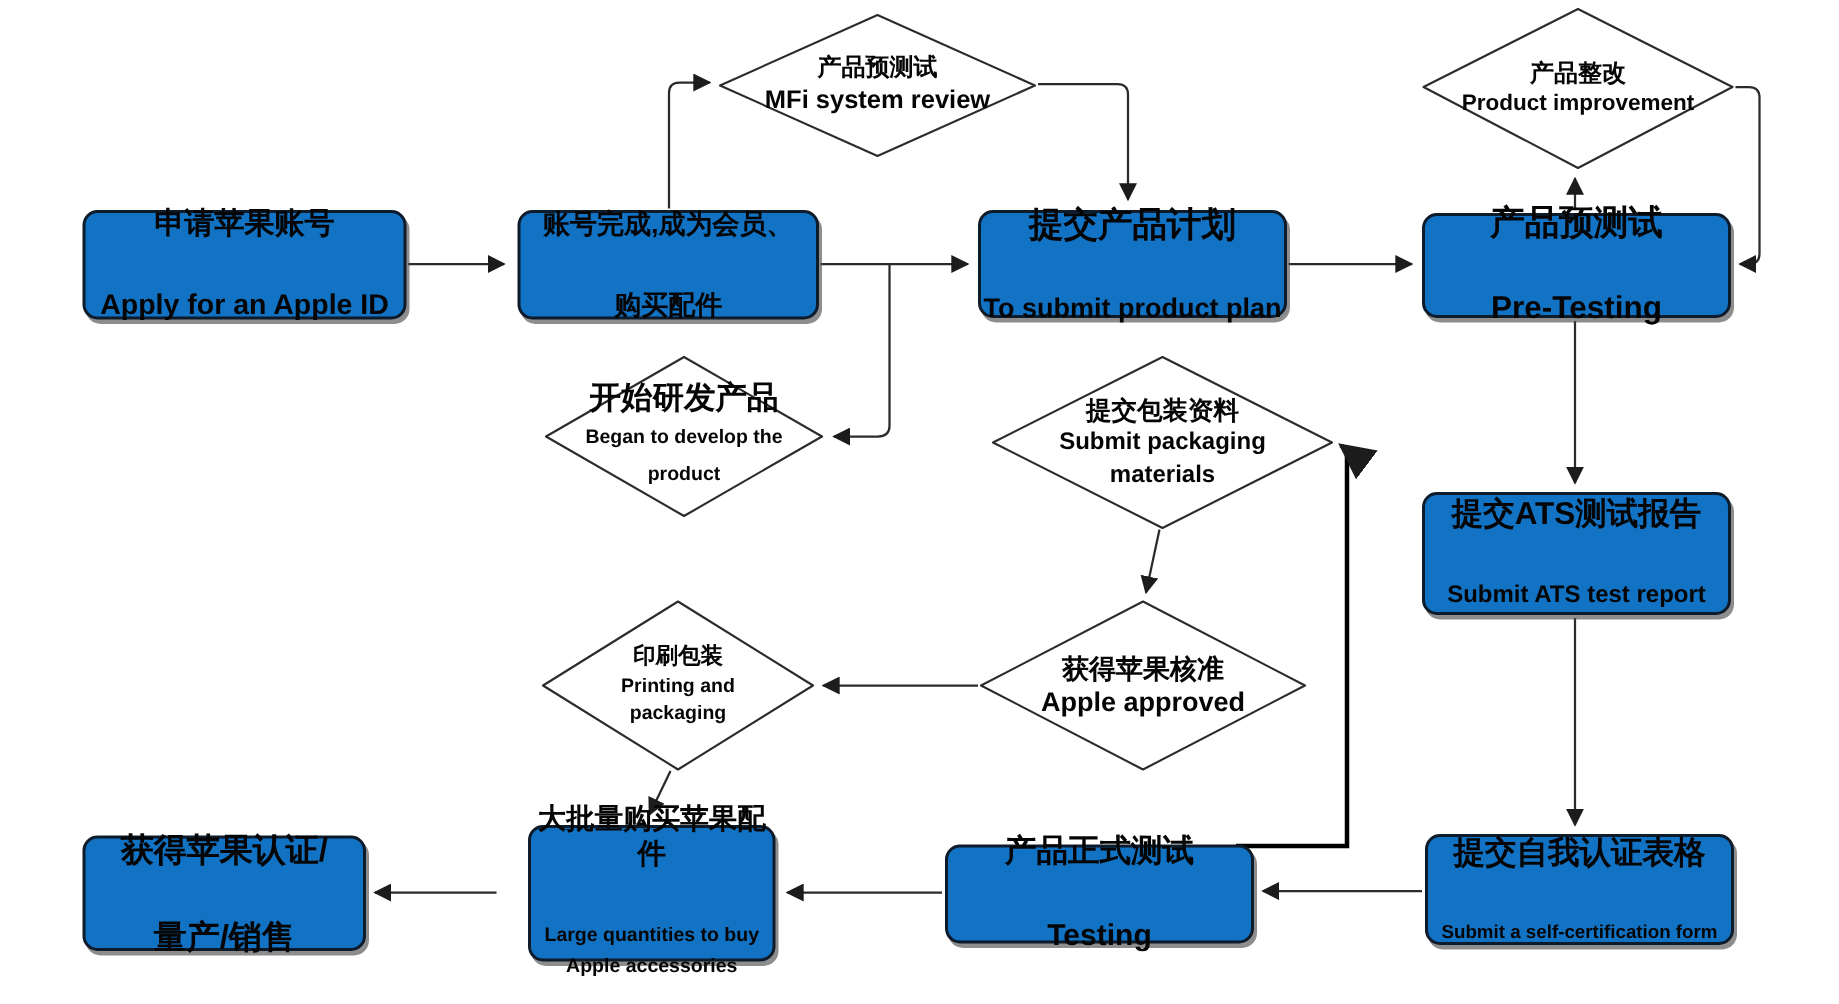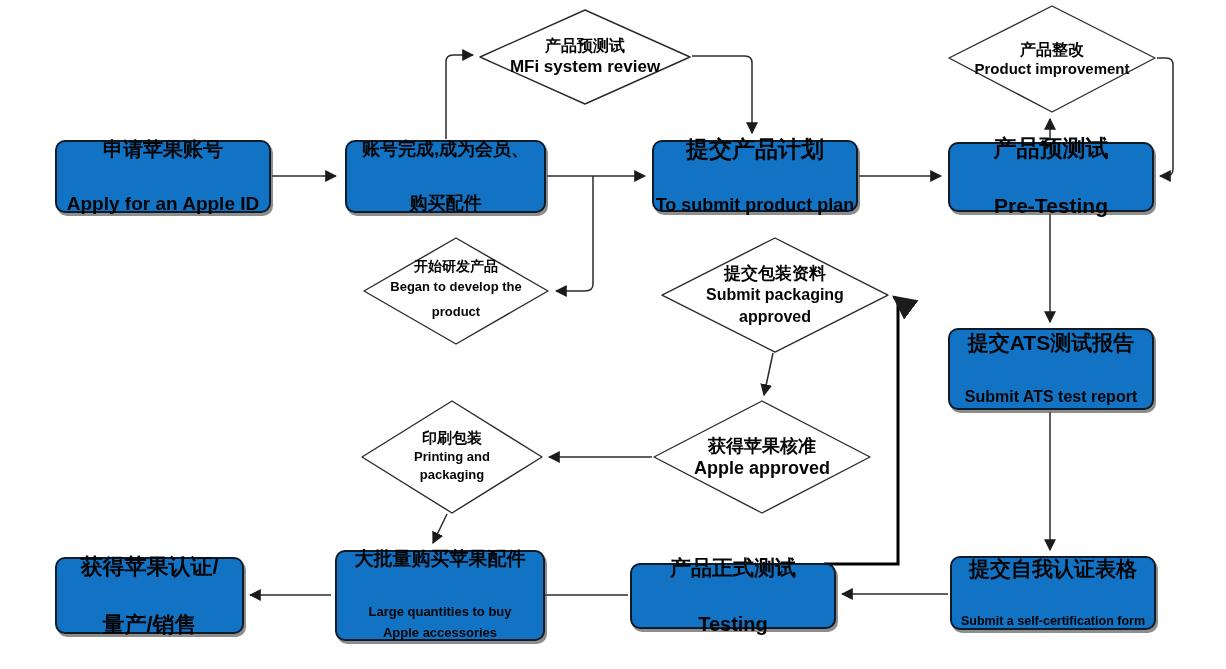--- a/index.html
+++ b/index.html
@@ -92,48 +92,48 @@
   <div class="box" style="left:950px;top:556px;width:206px;height:74px;">
     <span class="l1" style="font-size:21px;">提交自我认证表格</span>
     <span class="l2" style="font-size:12.5px;">Submit a self-certification form</span>
   </div>
 
   <div class="box" style="left:630px;top:563px;width:206px;height:66px;">
     <span class="l1" style="font-size:21px;">产品正式测试</span>
     <span class="l2" style="font-size:20px;">Testing</span>
   </div>
 
-  <div class="box" style="left:335px;top:550px;width:210px;height:91px;align-items:center;">
+  <div class="box" style="left:352px;top:550px;width:165px;height:91px;align-items:center;">
     <span class="l1" style="font-size:19px;">大批量购买苹果配件</span>
     <span class="l2" style="font-size:13px;max-width:160px;line-height:1.6;">Large quantities to buy Apple accessories</span>
   </div>
 
   <div class="box" style="left:55px;top:557px;width:189px;height:77px;">
     <span class="l1" style="font-size:22px;">获得苹果认证/</span>
     <span class="l2" style="font-size:22px;">量产/销售</span>
   </div>
 
   <div class="dtext" style="left:480px;top:10px;width:210px;height:94px;">
     <span class="l1" style="font-size:16px;">产品预测试</span>
     <span class="l2" style="font-size:17px;">MFi system review</span>
   </div>
 
   <div class="dtext" style="left:949px;top:6px;width:206px;height:106px;">
     <span class="l1" style="font-size:16px;">产品整改</span>
     <span class="l2" style="font-size:15px;">Product improvement</span>
   </div>
 
   <div class="dtext" style="left:364px;top:238px;width:184px;height:106px;">
-    <span class="l1" style="font-size:14px;">开始研发产品</span>
+    <span class="l1" style="font-size:21px;">开始研发产品</span>
     <span class="l2" style="font-size:13px;max-width:140px;line-height:1.9;">Began to develop the product</span>
   </div>
 
   <div class="dtext" style="left:662px;top:238px;width:226px;height:114px;">
     <span class="l1" style="font-size:17px;">提交包装资料</span>
-    <span class="l2" style="font-size:16px;max-width:150px;line-height:1.35;">Submit packaging approved</span>
+    <span class="l2" style="font-size:16px;max-width:150px;line-height:1.35;">Submit packaging materials</span>
   </div>
 
   <div class="dtext" style="left:362px;top:401px;width:180px;height:112px;">
     <span class="l1" style="font-size:15px;">印刷包装</span>
     <span class="l2" style="font-size:13px;max-width:90px;line-height:1.45;">Printing and packaging</span>
   </div>
 
   <div class="dtext" style="left:654px;top:401px;width:216px;height:112px;">
     <span class="l1" style="font-size:18px;">获得苹果核准</span>
     <span class="l2" style="font-size:18px;">Apple approved</span>

